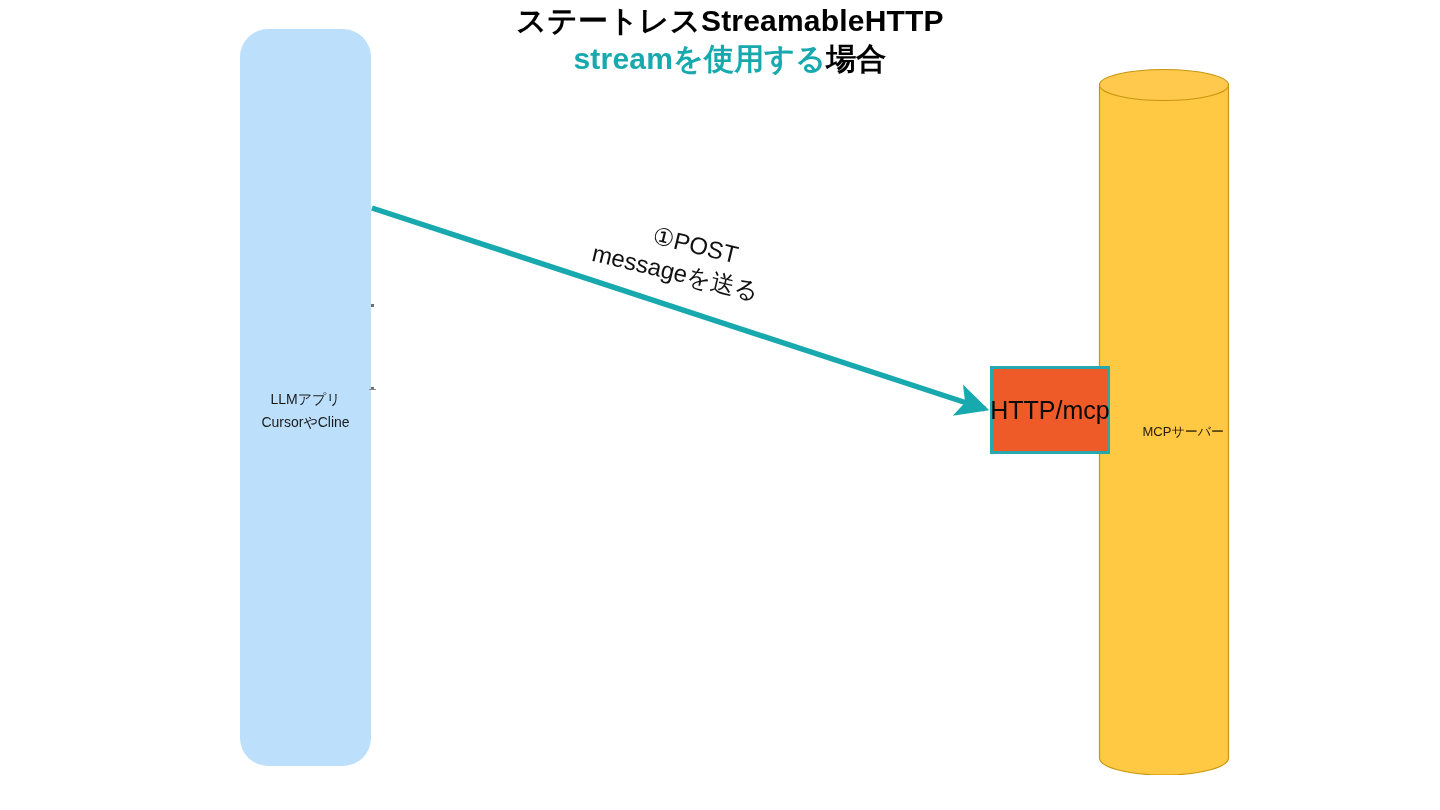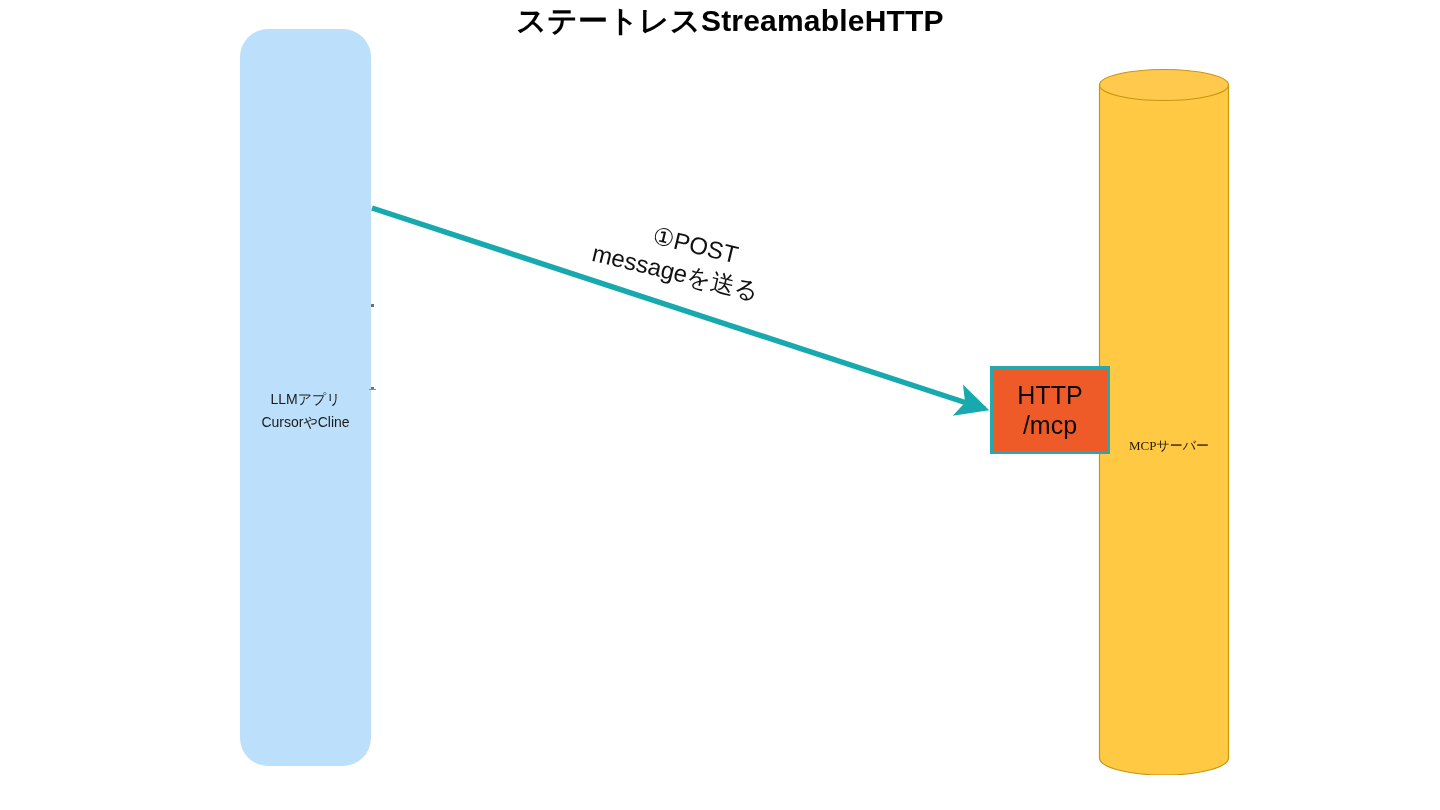--- a/index.html
+++ b/index.html
@@ -81,41 +81,39 @@
     left: 1098px;
     top: 68px;
     width: 132px;
     height: 707px;
   }
   .server-cyl svg { display: block; }
 
   .server-label {
     position: absolute;
     left: 1114px;
-    top: 437px;
+    top: 423px;
     width: 110px;
-    text-align: center;
+    text-align: right;
     font-size: 13px;
     color: #241B05;
     white-space: nowrap;
-    font-family: Liberation Serif, serif;
   }
 
   
   .endpoint-box {
     position: absolute;
     left: 990px;
     top: 366px;
     width: 120px;
     height: 88px;
     background: #EE5B28;
     border: 3px solid #26A8AC;
     box-sizing: border-box;
     display: flex;
-    flex-direction: column;
     justify-content: center;
     align-items: center;
     color: #0A0A0A;
     font-size: 25px;
     line-height: 1.22;
   }
   .endpoint-box span { display: block; }
 
   
   .arrow-layer {
@@ -144,20 +142,21 @@
   .arrow-label span { display: block; }
   .arrow-label .l1 { padding-left: 26px; }
 </style>
 </head>
 <body>
 
 <div id="canvas">
 
   <div class="title-block">
     <span class="title-line">ステートレスStreamableHTTP</span>
+    <span class="title-line"><span class="title-accent">streamを使用する</span><span>場合</span></span>
   </div>
 
   <div class="client-box"></div>
   <div class="client-label">
     <span>LLMアプリ</span>
     <span>CursorやCline</span>
   </div>
   <div class="handle-dot d1"></div>
   <div class="handle-dot d2"></div>
   <div class="handle-tick"></div>

